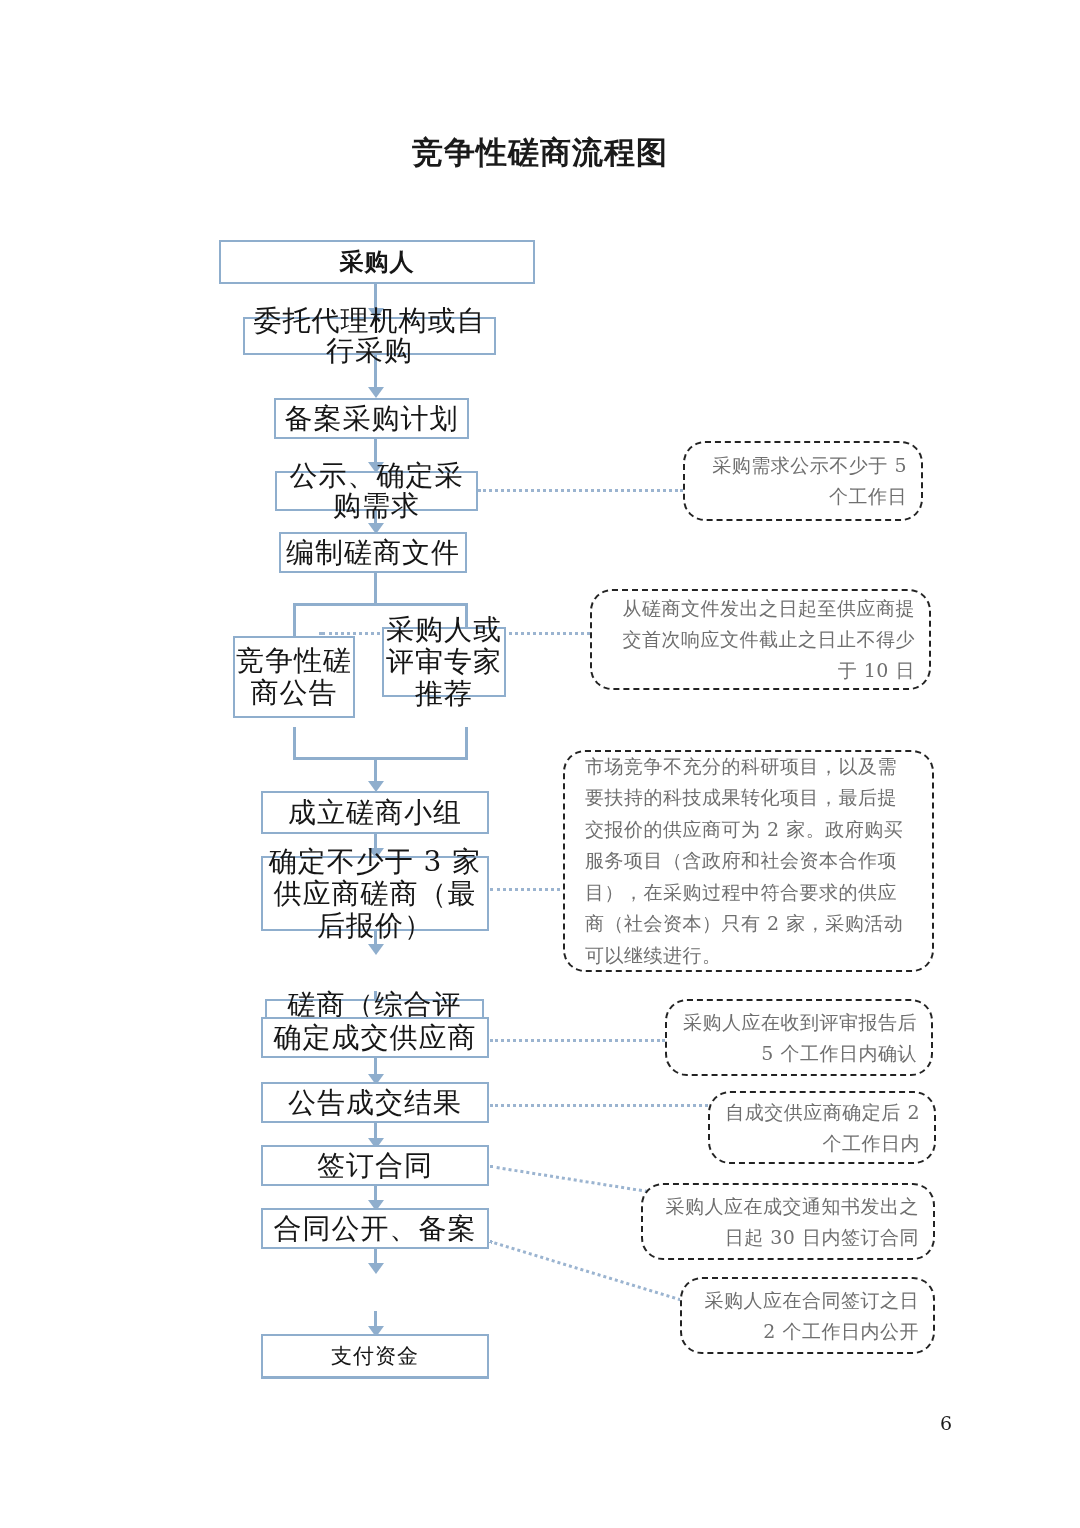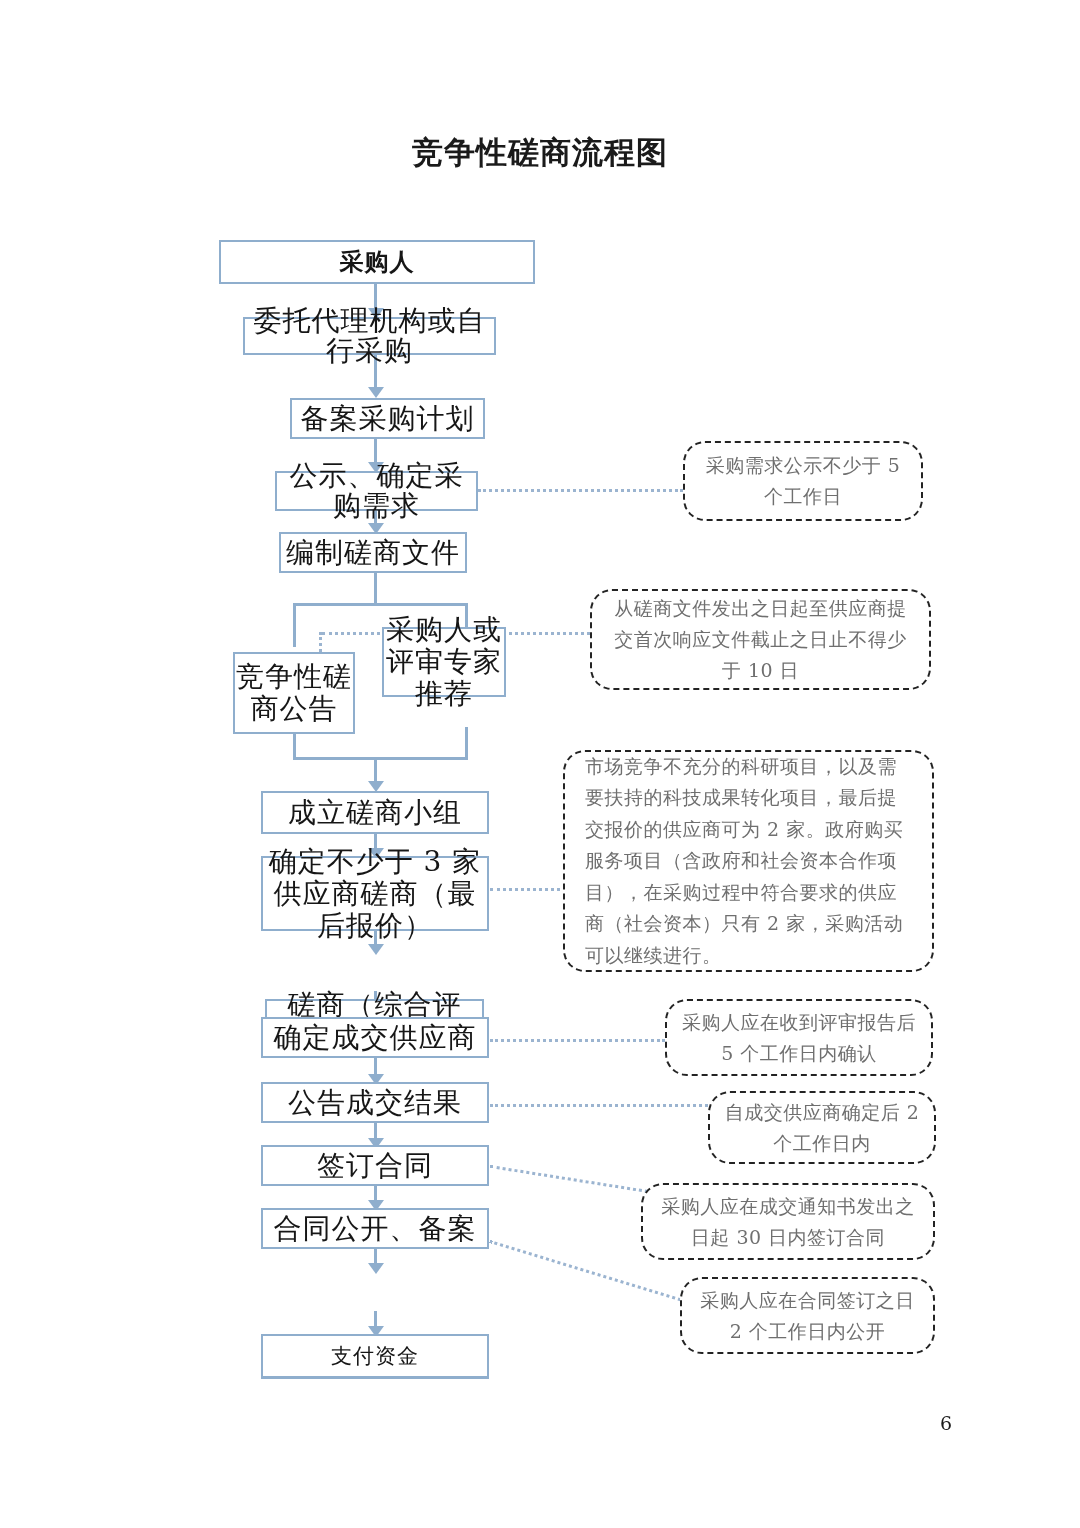--- a/index.html
+++ b/index.html
@@ -72,21 +72,21 @@
   .callout {
     position: absolute;
     box-sizing: border-box;
     border: 2px dashed #232323;
     border-radius: 22px;
     background: #ffffff;
     color: #6f6f6f;
     display: flex;
     align-items: center;
     justify-content: center;
-    text-align: center;
+    text-align: right;
     font-size: 19px;
     line-height: 31px;
     padding: 6px 14px;
     letter-spacing: 0.5px;
     font-family: "DejaVu Serif", "Liberation Serif", serif;
   }
   .callout.big {
     text-align: left;
     font-size: 19px;
     line-height: 31.5px;
@@ -179,33 +179,33 @@
   <div class="leader" style="left:490px; top:1240px; width:200px; transform:rotate(17deg);"></div>
 
   <div class="fbox" style="left:219px; top:240px; width:316px; height:44px; font-size:24px; font-weight:bold;">
     <span>采购人</span>
   </div>
 
   <div class="fbox" style="left:243px; top:317px; width:253px; height:38px;">
     <span>委托代理机构或自行采购</span>
   </div>
 
-  <div class="fbox" style="left:290px; top:398px; width:195px; height:41px;">
+  <div class="fbox" style="left:274px; top:398px; width:195px; height:41px;">
     <span>备案采购计划</span>
   </div>
 
   <div class="fbox" style="left:275px; top:471px; width:203px; height:40px;">
     <span>公示、确定采购需求</span>
   </div>
 
   <div class="fbox" style="left:279px; top:532px; width:188px; height:41px;">
     <span>编制磋商文件</span>
   </div>
 
-  <div class="fbox two-line" style="left:233px; top:652px; width:122px; height:82px;">
+  <div class="fbox two-line" style="left:233px; top:636px; width:122px; height:82px;">
     <span>竞争性磋商公告</span>
   </div>
 
   <div class="fbox two-line" style="left:382px; top:627px; width:124px; height:70px;">
     <span>采购人或评审专家推荐</span>
   </div>
 
   <div class="fbox" style="left:261px; top:791px; width:228px; height:43px;align-items:center;">
     <span>成立磋商小组</span>
   </div>

